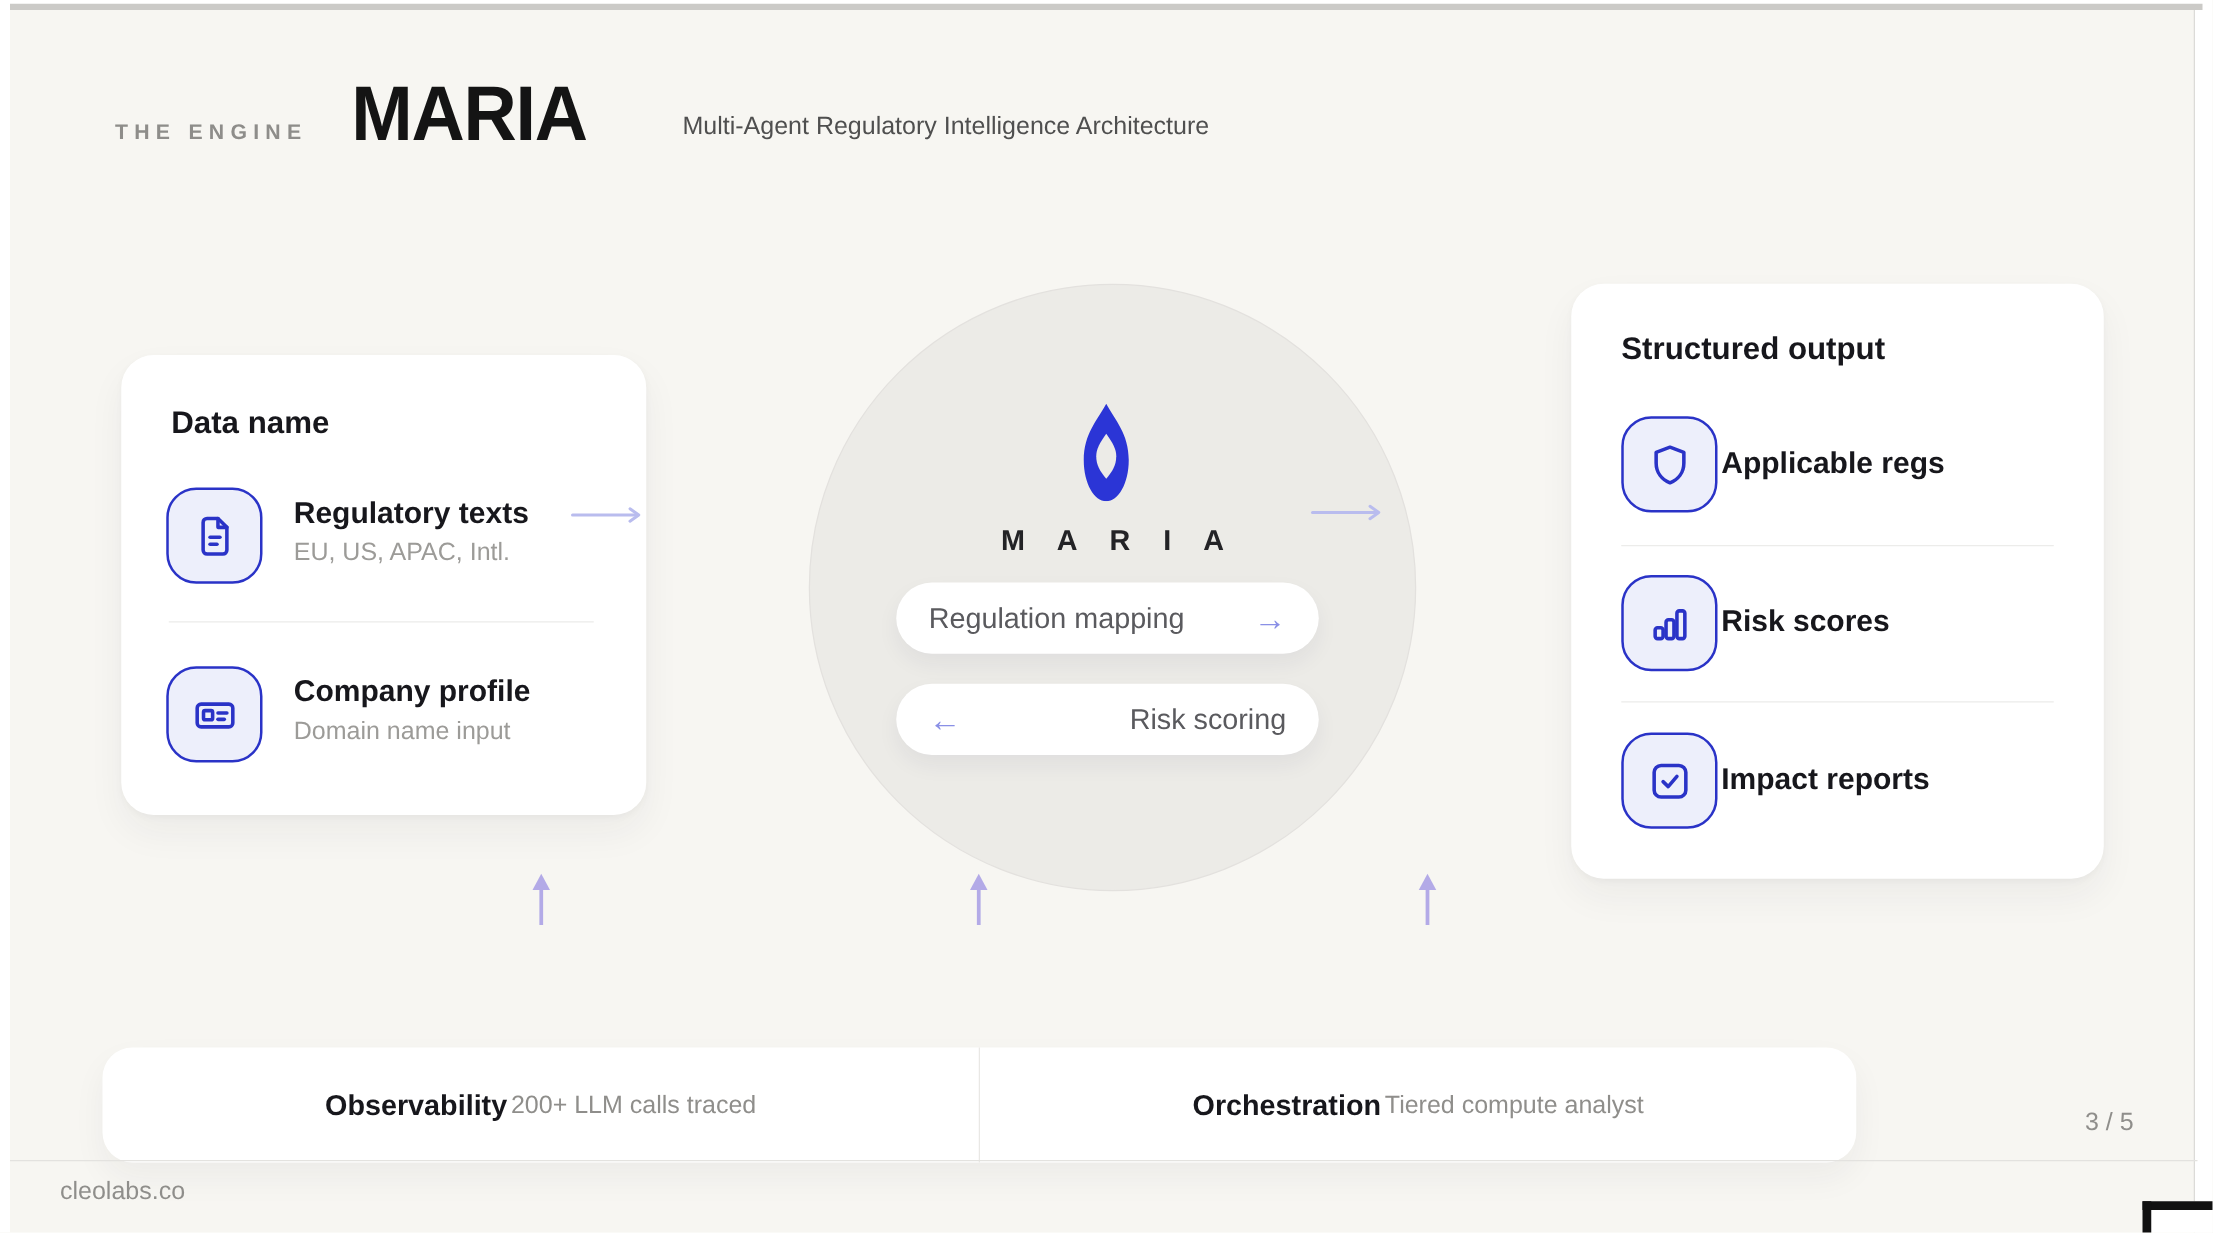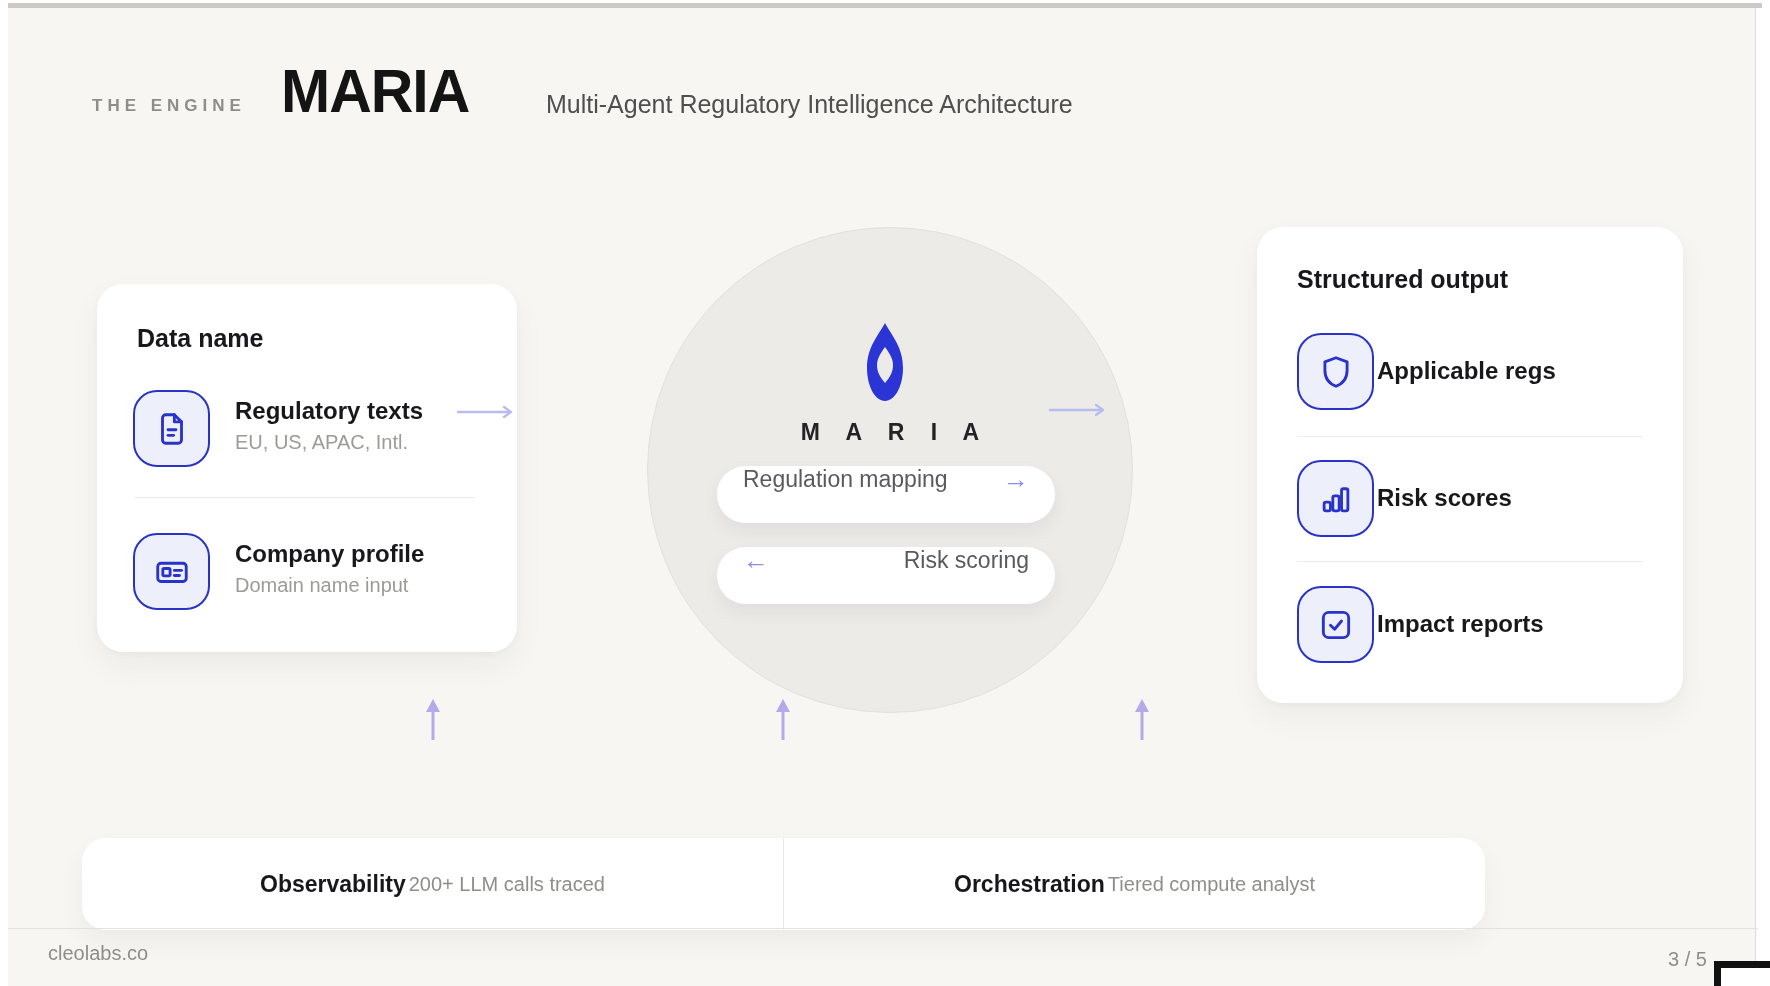--- a/index.html
+++ b/index.html
@@ -22,21 +22,21 @@
     position: absolute; left: 92px; top: 96px;
     font-size: 17px; font-weight: 700; letter-spacing: 5px; color: #8e8d8a;
   }
   .big-title {
     position: absolute; left: 281px; top: 55px;
     font-size: 59px; font-weight: 800; letter-spacing: -1px; color: #141414;
     transform: scaleY(1.05); transform-origin: top left;
   }
   .subtitle {
     position: absolute; left: 546px; top: 90px;
-    font-size: 25px; color: #4f4f4f;
+    font-size: 20px; color: #4f4f4f;
   }
 
   
   .card {
     position: absolute; background: #ffffff; border-radius: 26px;
     box-shadow: 0 14px 30px rgba(40,40,60,0.05), 0 2px 6px rgba(0,0,0,0.03);
   }
   .card-left  { left: 97px;  top: 284px; width: 420px; height: 368px; }
   .card-right { left: 1257px; top: 227px; width: 426px; height: 476px; }
   .card-title { position: absolute; font-size: 25px; font-weight: 700; color: #17171c; }
@@ -60,22 +60,22 @@
   .flame { position: absolute; left: 863px; top: 323px; width: 44px; height: 78px; }
   .core-name {
     position: absolute; left: 647px; top: 419px; width: 486px; text-align: center;
     font-size: 23px; font-weight: 700; letter-spacing: 10px; color: #232326;
     text-indent: 10px;
   }
   .pill {
     position: absolute; left: 717px; width: 338px; height: 57px;
     background: #ffffff; border-radius: 29px;
     box-shadow: 0 8px 18px rgba(40,40,80,0.06);
-    display: flex; justify-content: space-between;
-    padding: 0 26px; cursor: pointer;
+    display: flex; align-items: center; justify-content: space-between;
+    padding: 12px 26px; cursor: pointer;
   }
   .pill-1 { top: 466px; }
   .pill-2 { top: 547px; }
   .pill-label { font-size: 23px; color: #5a5a5e; }
   .pill-arrow { font-size: 26px; color: #8a90e6; line-height: 1; }
 
   
   .connector { position: absolute; }
   .connector svg, .up-arrow svg { display: block; }
   .up-arrow { position: absolute; }
@@ -91,21 +91,21 @@
     flex: 1 1 0; display: flex; flex-direction: row;
     align-items: center; justify-content: center; gap: 3px;
   }
   .f-col + .f-col { border-left: 1px solid #e9e8e5; }
   .f-title { font-size: 23px; font-weight: 700; color: #17171c; }
   .f-sub   { font-size: 20px; color: #8f8e8b; }
 
   
   .footer-rule { position: absolute; left: 8px; right: 12px; top: 928px; height: 1px; background: #e3e2df; }
   .footer-site { position: absolute; left: 48px; top: 942px; font-size: 20px; color: #8f8e8b; cursor: pointer; }
-  .footer-page { position: absolute; left: 1668px; top: 948px; font-size: 20px; color: #8f8e8b; }
+  .footer-page { position: absolute; left: 1668px; top: 887px; font-size: 20px; color: #8f8e8b; }
   .corner-bracket {
     position: absolute; left: 1714px; top: 961px; width: 68px; height: 40px;
     background: #ffffff; border-left: 7px solid #111111; border-top: 7px solid #111111;
   }
 </style>
 </head>
 <body>
 
 <div class="slide"></div>
 <div class="top-rule"></div>

